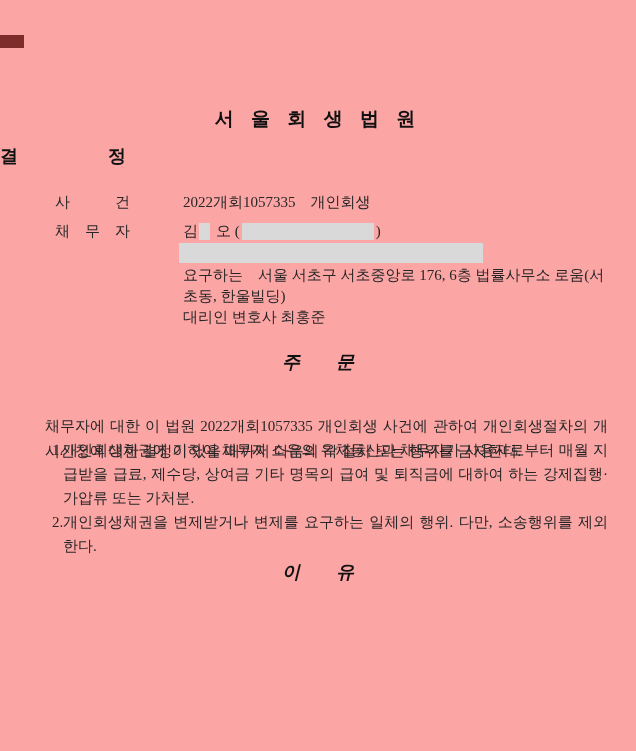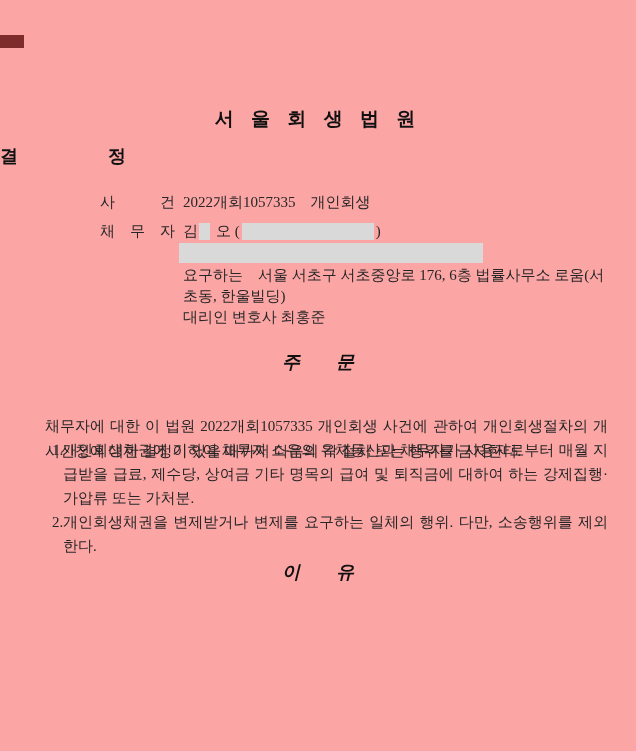--- a/index.html
+++ b/index.html
@@ -45,21 +45,21 @@
     width: 636px;
     text-align: left;
     font-size: 18px;
     line-height: 26px;
     white-space: nowrap;
   }
 
   .row { position: absolute; left: 0; width: 636px; height: 20px; line-height: 20px; }
   .case-row { top: 192px; }
   .debtor-row { top: 221px; }
-  .row-label { position: absolute; left: 55px; white-space: nowrap; margin-left: 45px; }
+  .row-label { position: absolute; left: 55px; white-space: nowrap; }
   .row-value { position: absolute; left: 183px; white-space: nowrap; }
 
   .redact {
     display: inline-block;
     background: #d9d9d9;
     height: 17px;
     vertical-align: -4px;
   }
   .redact-small { width: 11px; margin-left: 1px; margin-right: 6px; }
   .redact-mid { width: 132px; margin-left: 2px; margin-right: 2px; }

